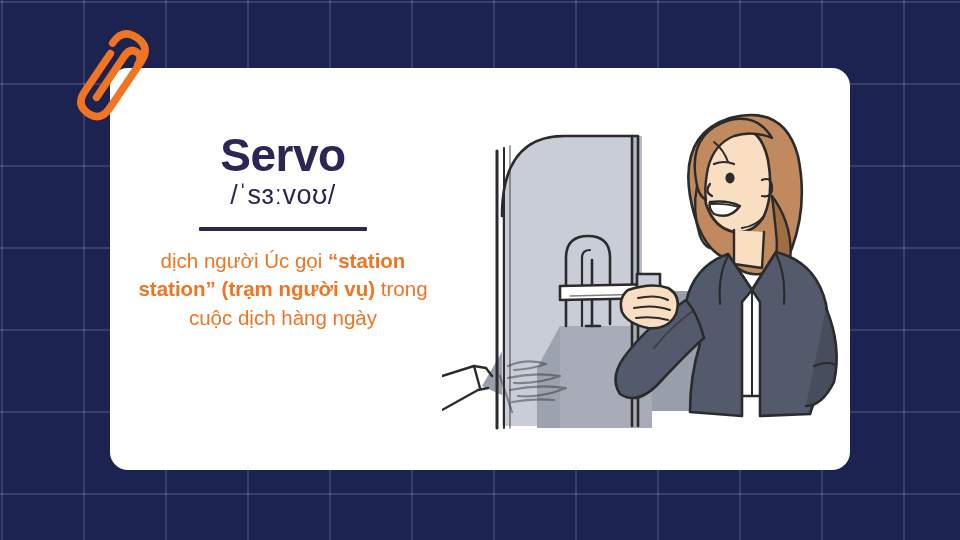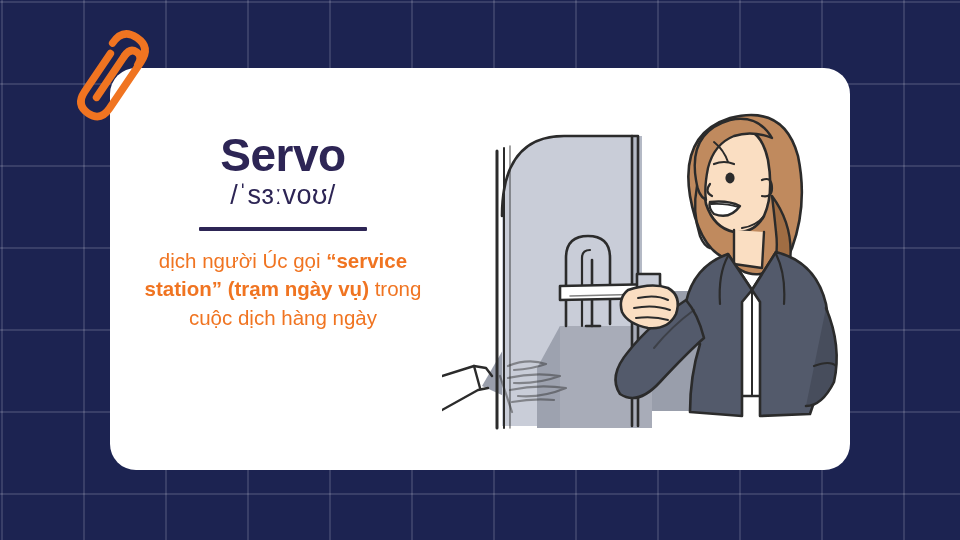--- a/index.html
+++ b/index.html
@@ -21,21 +21,21 @@
     background-size:82px 82px;
     background-position:1px 1px;
   }
 
   
   #card {
     position:absolute;
     left:110px; top:68px;
     width:740px; height:402px;
     background:#ffffff;
-    border-radius:26px;
+    border-radius:18px;
     display:flex;
     overflow:hidden;
   }
 
   
   #paperclip {
     position:absolute;
     left:63px; top:18px;
     width:110px; height:120px;
     z-index:6;
@@ -101,22 +101,22 @@
 
   <div class="left-pane">
 
     <div id="word-title">Servo</div>
 
     <div id="phonetic">/ˈsɜːvoʊ/</div>
 
     <div id="divider"></div>
 
     <div id="definition">
-      <span>dịch người Úc gọi </span><span class="bold">“service</span>
-      <span class="bold">station” (trạm ngày vụ)</span>
+      <span>dịch người Úc gọi </span><span class="bold">“station</span>
+      <span class="bold">station” (trạm người vụ)</span>
       <span>trong cuộc dịch hàng ngày</span>
     </div>
   </div>
 
   <div class="right-pane">
     <svg id="illustration" viewBox="0 0 420 390">
       <g fill="none" stroke="#2b2b2b" stroke-width="2.6" stroke-linecap="round" stroke-linejoin="round">
 
         <path d="M40 310 L95 215 L255 215 L262 335 L95 335 Z" fill="#9399a6" stroke="none" opacity=".95"></path>
 

